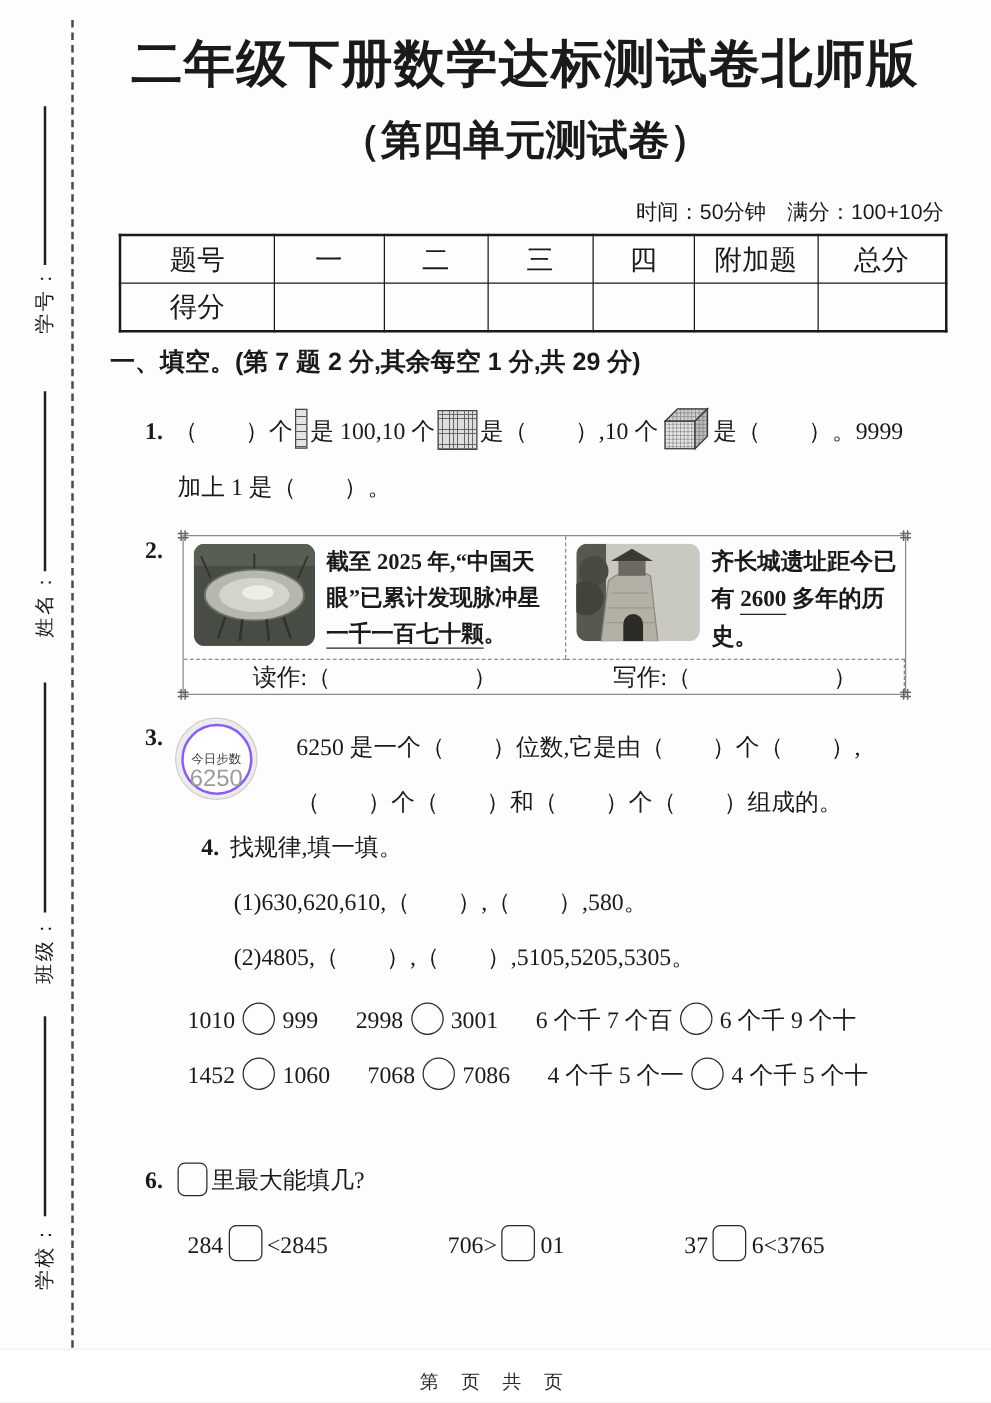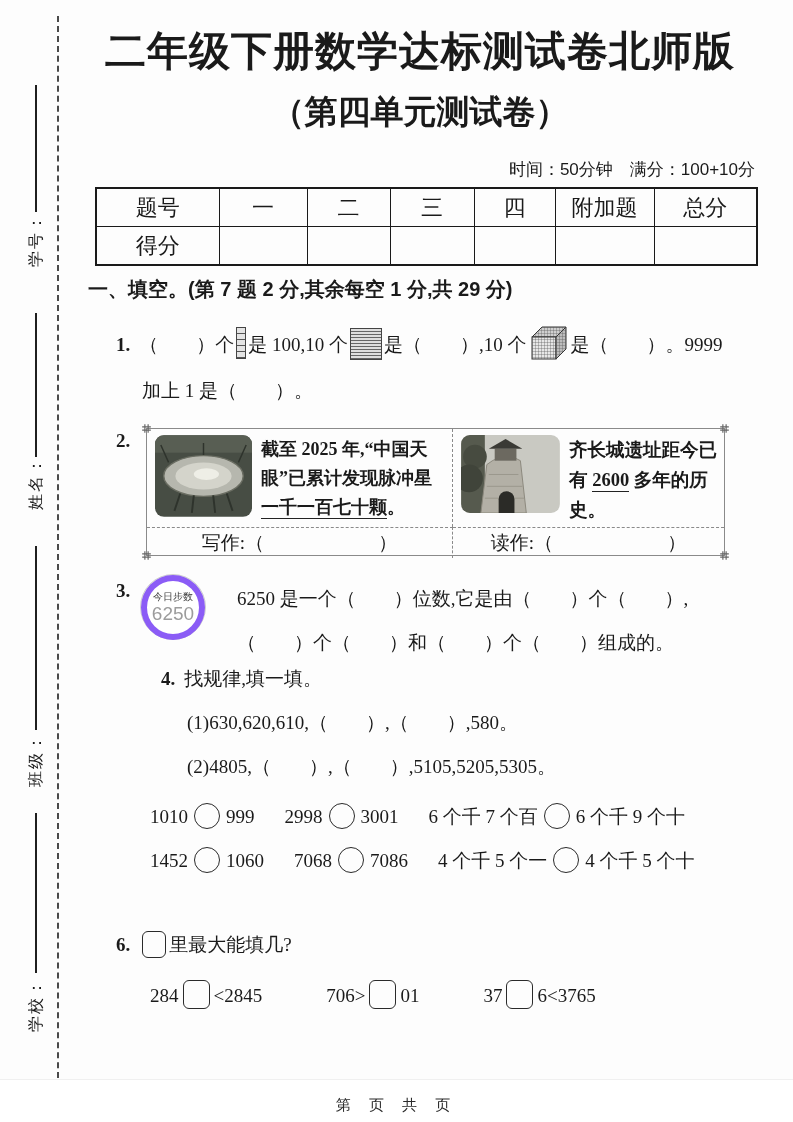--- a/index.html
+++ b/index.html
@@ -49,37 +49,37 @@
   .photo{border-radius:9px;flex-shrink:0;display:block;}
   .q2-text{margin:0;font-size:18px;line-height:29px;font-weight:bold;}
   .q2-blank{border-top:1px dashed #8a8a8a;text-align:center;font-size:19px;line-height:30px;}
   .q2-bl{border-right:1px dashed #8a8a8a;}
   .orn{position:absolute;width:13px;height:13px;}
   .o-tl{left:-7px;top:-7px}.o-tr{right:-7px;top:-7px}.o-bl{left:-7px;bottom:-7px}.o-br{right:-7px;bottom:-7px}
   
   .q3num{position:absolute;left:116px;top:580px;font-size:19px;font-weight:bold;}
   .badge{position:absolute;left:140px;top:574px;width:64px;height:64px;border-radius:50%;
         background:#ececec;border:1px solid #cfcfcf;display:flex;align-items:center;justify-content:center;}
-  .badge-inner{width:53px;height:53px;border-radius:50%;background:#fff;border:6px solid #8b5cf6;
-        display:flex;flex-direction:column;align-items:center;justify-content:center;}
+  .badge-inner{width:53px;height:53px;border-radius:50%;background:#fff;border:2px solid #8b5cf6;
+        display:flex;flex-direction:column;align-items:center;justify-content:flex-end;}
   .badge-label{font-size:10px;color:#3c3c3c;font-family:"Liberation Sans",sans-serif;}
   .badge-value{font-size:19px;color:#9c9c9c;font-family:"Liberation Sans",sans-serif;line-height:20px;}
   .q3-text{position:absolute;left:237px;top:577px;width:540px;font-size:19px;line-height:44px;white-space:nowrap;}
   
   .q4-item{padding-left:26px;margin-top:14px;}
   
   .circ{display:inline-block;width:24px;height:24px;border:1.5px solid #2a2a2a;border-radius:50%;
         vertical-align:-6px;margin:0 6px;}
   .circ.small{width:21px;height:21px;vertical-align:-5px;margin:0 3px;}
   .fbox{display:inline-block;width:25px;height:27px;border:1.2px solid #2a2a2a;border-radius:6px;
         vertical-align:-7px;margin:0 4px;}
   .fbox.small{width:22px;height:25px;margin:0 3px;}
   .q-row{display:flex;align-items:center;padding-left:34px;white-space:nowrap;}
   .q5-row{gap:30px;margin-top:14px;}
-  .q6-row{gap:64px;margin-top:20px;text-align:center;}
+  .q6-row{gap:96px;margin-top:20px;text-align:center;}
   
   .foot-band{position:absolute;left:0;right:0;top:1079px;height:43px;background:#ffffff;border-top:1px solid #f0f0f0;}
   .footer{position:absolute;left:0;right:0;bottom:7px;text-align:center;
         font-family:"Liberation Sans",sans-serif;font-size:15px;letter-spacing:7px;color:#2a2a2a;}
 </style>
 </head>
 <body>
 
 <div class="page">
 
@@ -184,22 +184,22 @@
           <circle cx="14" cy="22" r="12" fill="#474b40"></circle>
           <circle cx="8" cy="44" r="14" fill="#40443a"></circle>
           <path d="M20 79 L26 30 Q38 20 52 22 L60 26 L66 79 Z" fill="#b3b0a6" stroke="#8b887d" stroke-width="1"></path>
           <path d="M28 40 h30 M26 52 h36 M24 64 h40" stroke="#9a978c" stroke-width="1"></path>
           <rect x="34" y="14" width="22" height="12" fill="#6c6960"></rect>
           <path d="M28 14 L45 4 L62 14 Z" fill="#3a3a35"></path>
           <path d="M38 79 v-14 a8 8 0 0 1 16 0 v14 Z" fill="#2b2b27"></path>
         </svg>
         <p class="q2-text" style="font-size:18.5px;line-height:30px;"><span>齐长城遗址距今已有 </span><span class="u">2600</span><span> 多年的历史。</span></p>
       </div>
+      <div class="q2-blank">读作:（　　　　　　）</div>
       <div class="q2-blank q2-bl">写作:（　　　　　　）</div>
-      <div class="q2-blank">读作:（　　　　　　）</div>
     </div>
   </div>
 
   <span class="q3num">3.</span>
   <div class="badge">
     <div class="badge-inner">
       <div class="badge-label">今日步数</div>
       <div class="badge-value">6250</div>
     </div>
   </div>

